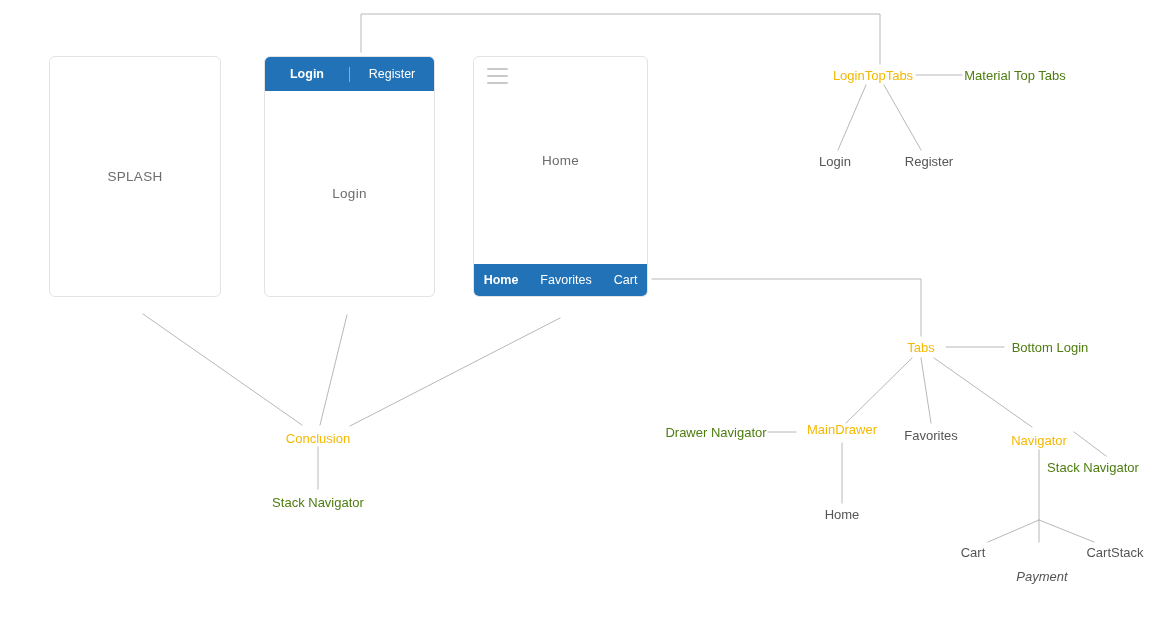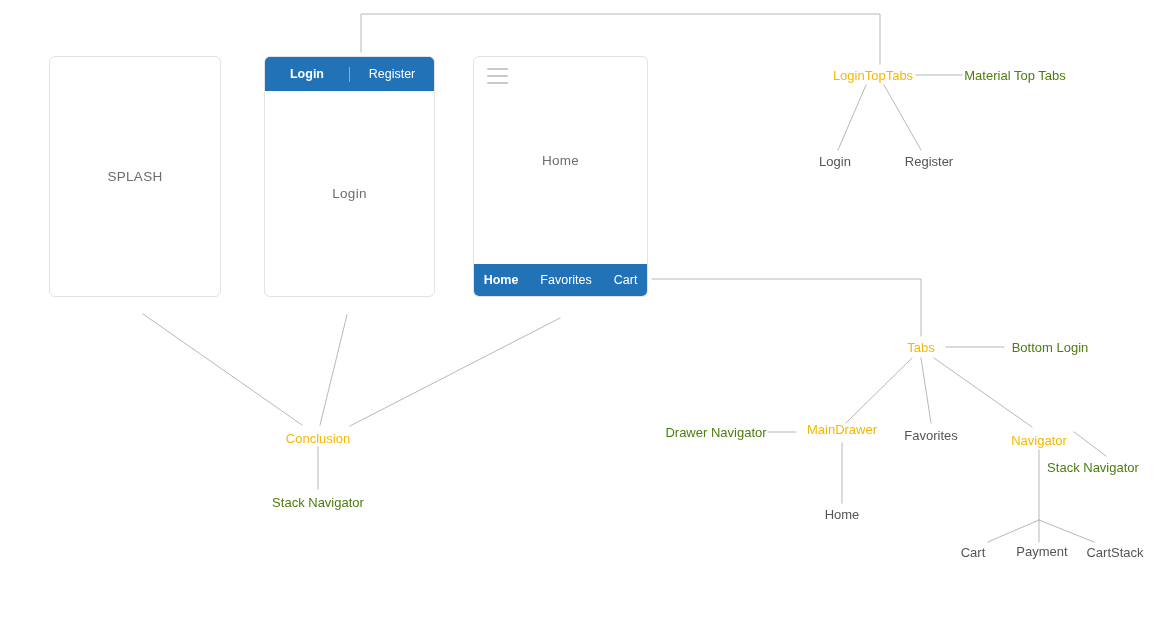--- a/index.html
+++ b/index.html
@@ -222,16 +222,16 @@
 
   <span class="node annotation" style="left:716px; top:425px;">Drawer Navigator</span>
   <span class="node navigator" style="left:842px; top:422px;">MainDrawer</span>
   <span class="node screen" style="left:931px; top:428px;">Favorites</span>
   <span class="node navigator" style="left:1039px; top:433px;">Navigator</span>
   <span class="node annotation" style="left:1093px; top:460px;">Stack Navigator</span>
 
   <span class="node screen" style="left:842px; top:507px;">Home</span>
 
   <span class="node screen" style="left:973px; top:545px;">Cart</span>
-  <span class="node screen" style="left:1042px; top:544px;">Payment</span>
+  <span class="node screen" style="left:1042px; top:569px;font-style:italic;">Payment</span>
   <span class="node screen" style="left:1115px; top:545px;">CartStack</span>
 
 </div>
 
 </body></html>

